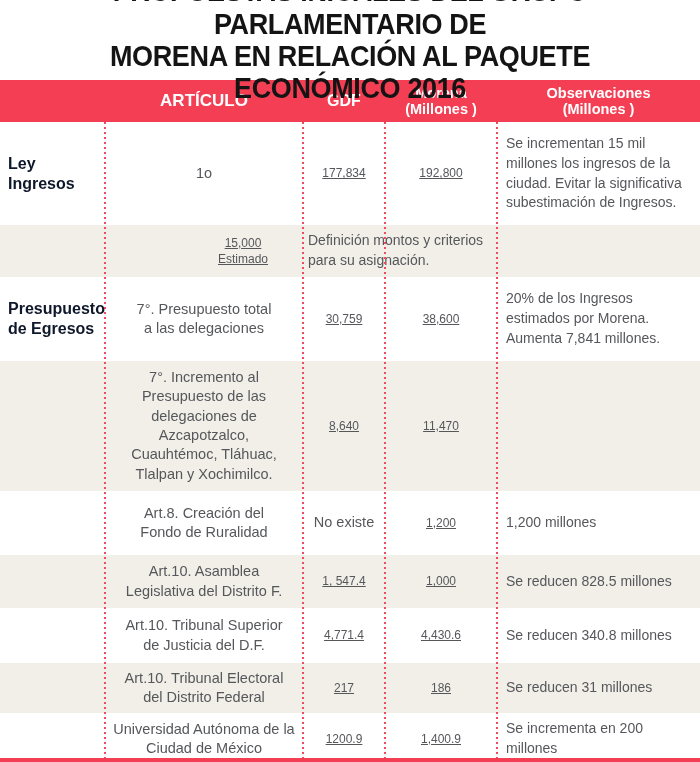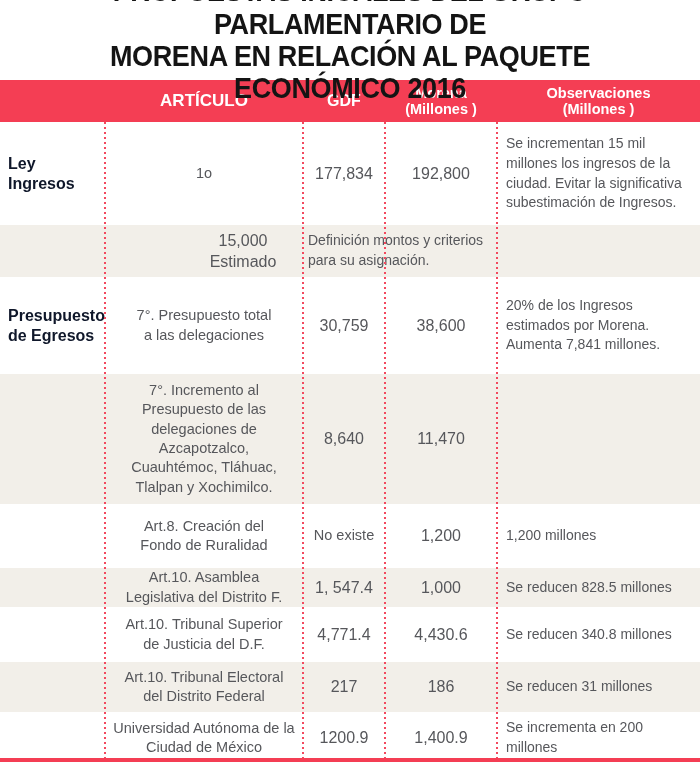--- a/index.html
+++ b/index.html
@@ -24,21 +24,21 @@
   .h-gdf { font-size:16px; }
   .h-small { font-size:14.5px; }
   .table-body { position:relative; height:640px; }
   .row { display:flex; }
   .row.shaded { background:#f2efe9; }
   .cell {
     display:flex; align-items:center; justify-content:center; text-align:center;
     color:#56575b; font-size:14.5px; line-height:1.34; white-space:pre-line;
     box-sizing:border-box;
   }
-  .cell.num { font-size:16px; }
+  .cell.num { font-size:12px;text-decoration:underline; }
   .cell.section {
     justify-content:flex-start; text-align:left; padding-left:8px;
     font-weight:bold; color:#0f172a; font-size:16px; line-height:1.25;
   }
   .cell.obs {
     justify-content:flex-start; text-align:left; padding:6px 10px 6px 9px;
     font-size:14px; line-height:1.42; white-space:normal;
   }
   .vline {
     position:absolute; top:0; bottom:0; width:2px; z-index:3;
@@ -77,21 +77,21 @@
     </div>
 
     <div class="row shaded" style="height:52px;">
       <div class="cell c1 section"></div>
       <div class="cell c3 num"></div>
       <div class="cell c4 num">15,000
 Estimado</div>
       <div class="cell c5 obs">Definición montos y criterios para su asignación.</div>
     </div>
 
-    <div class="row" style="height:97px;">
+    <div class="row" style="height:84px;">
       <div class="cell c1 section">Presupuesto
 de Egresos</div>
       <div class="cell c2">7°. Presupuesto total
 a las delegaciones</div>
       <div class="cell c3 num">30,759</div>
       <div class="cell c4 num">38,600</div>
       <div class="cell c5 obs">20% de los Ingresos estimados por Morena. Aumenta 7,841 millones.</div>
     </div>
 
     <div class="row shaded" style="height:130px;">
@@ -109,21 +109,21 @@
 
     <div class="row" style="height:64px;border-radius:19px;">
       <div class="cell c1 section"></div>
       <div class="cell c2">Art.8. Creación del
 Fondo de Ruralidad</div>
       <div class="cell c3">No existe</div>
       <div class="cell c4 num">1,200</div>
       <div class="cell c5 obs">1,200 millones</div>
     </div>
 
-    <div class="row shaded" style="height:39px;">
+    <div class="row shaded" style="height:53px;">
       <div class="cell c1 section"></div>
       <div class="cell c2">Art.10.  Asamblea
 Legislativa del Distrito F.</div>
       <div class="cell c3 num">1, 547.4</div>
       <div class="cell c4 num">1,000</div>
       <div class="cell c5 obs">Se reducen 828.5 millones</div>
     </div>
 
     <div class="row" style="height:55px;">
       <div class="cell c1 section"></div>

